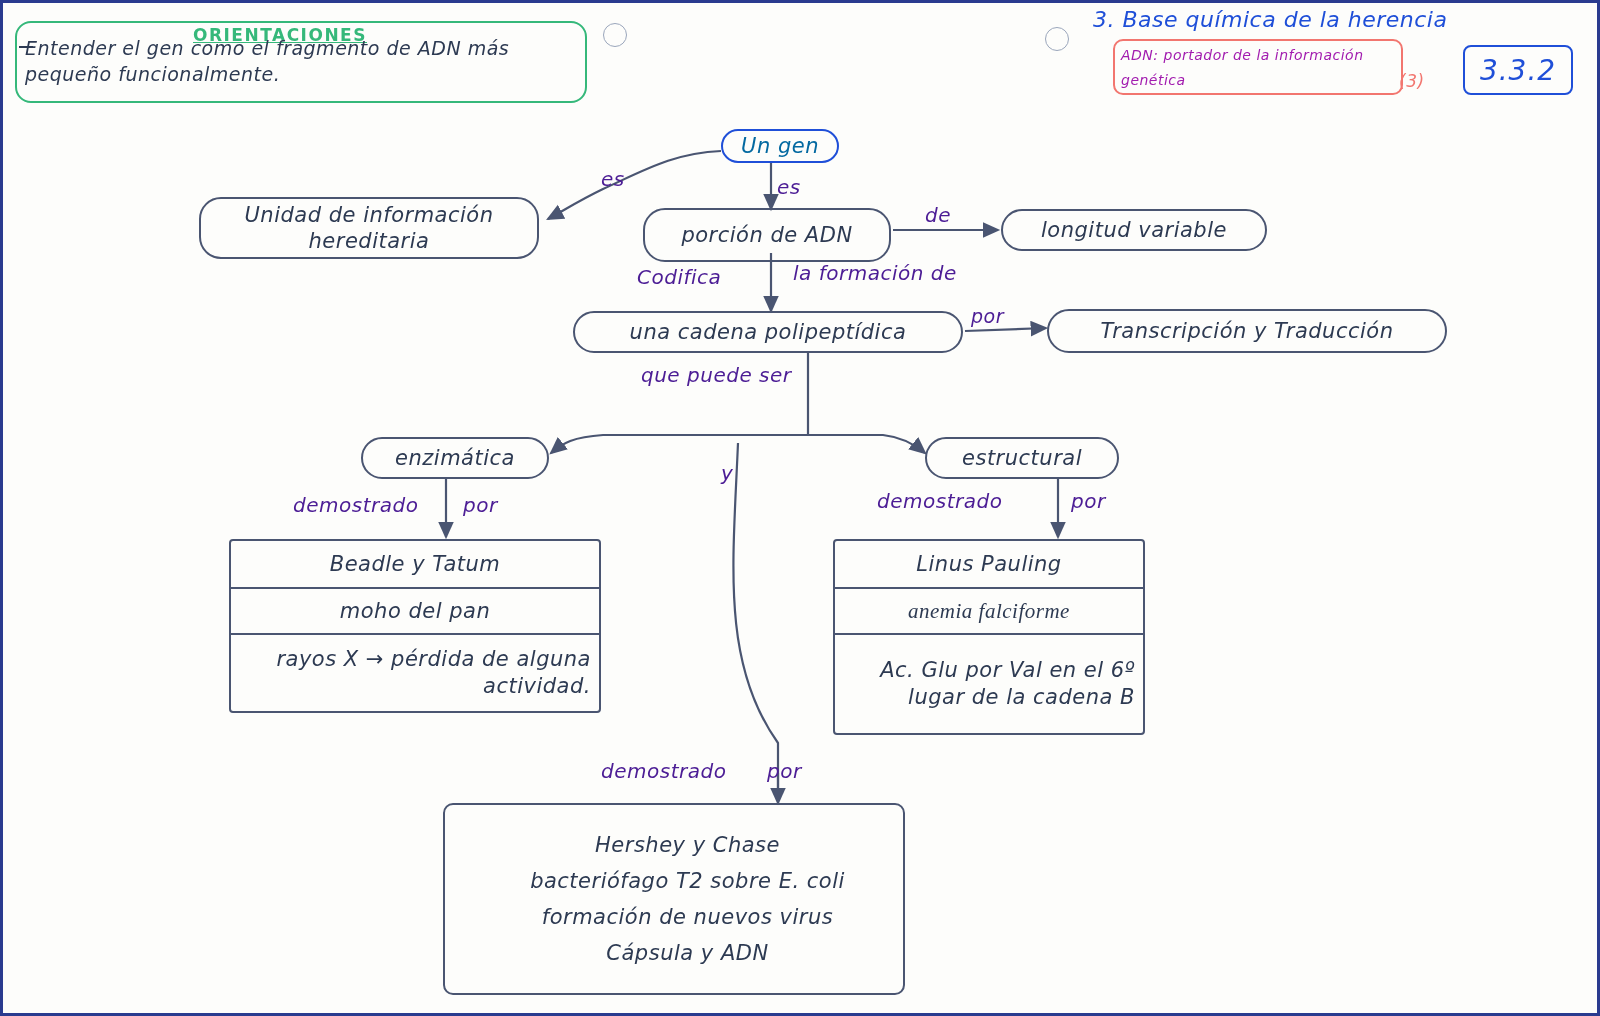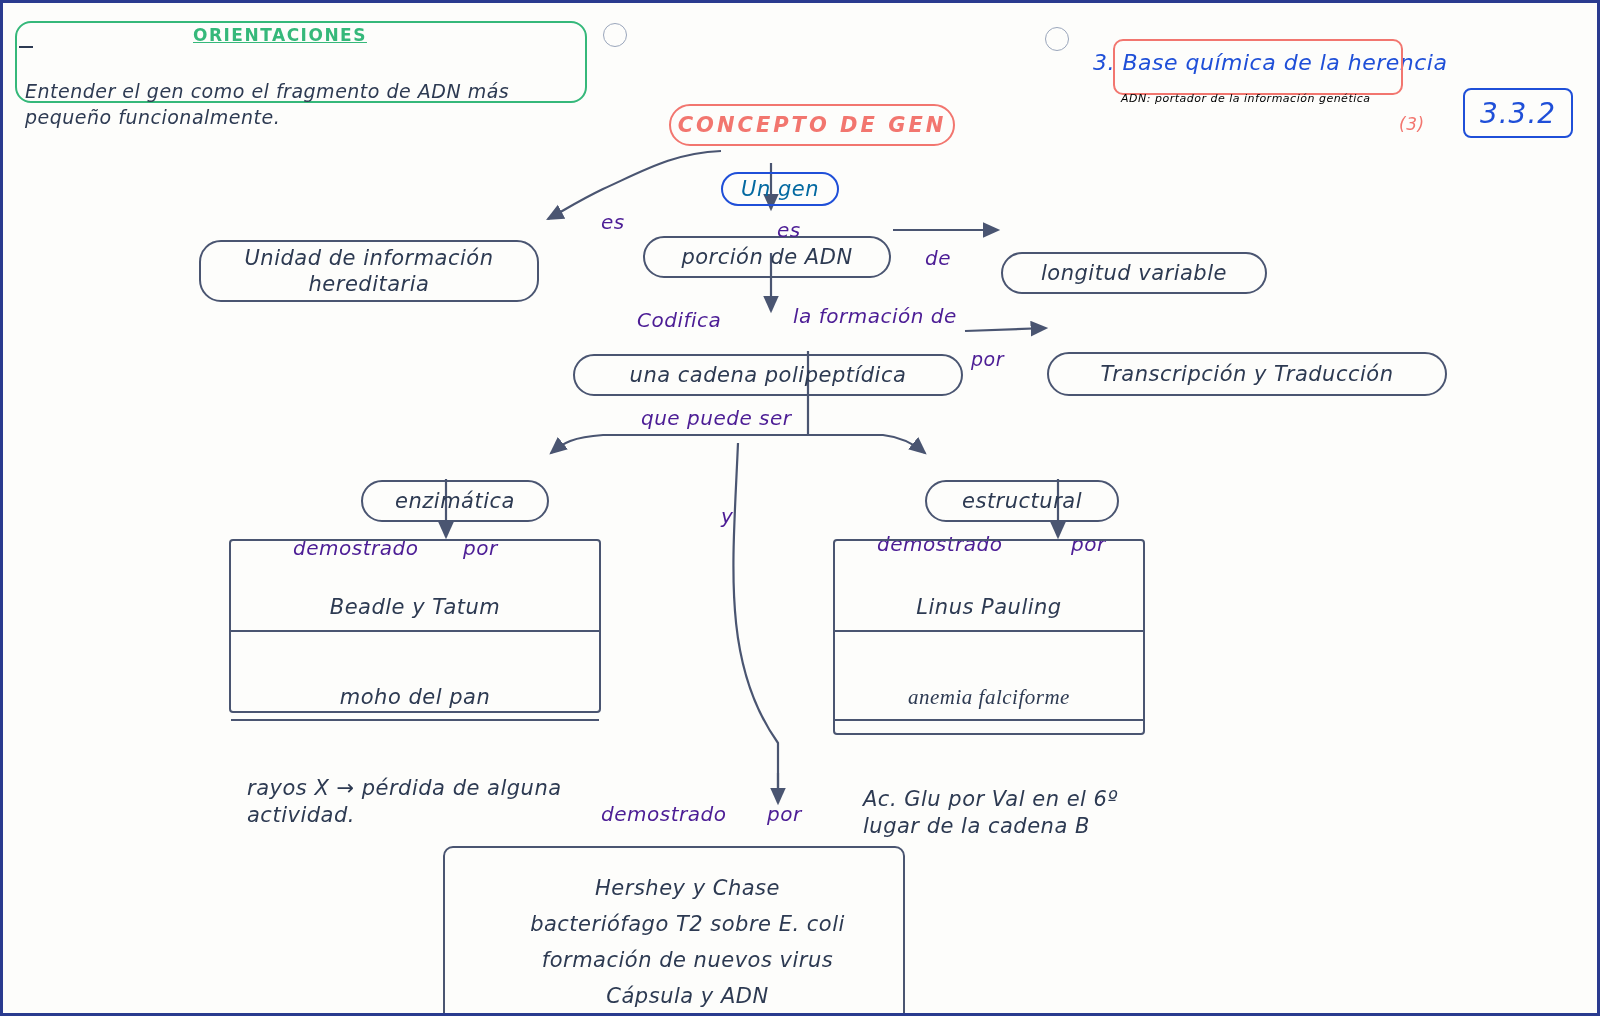--- a/index.html
+++ b/index.html
@@ -14,21 +14,20 @@
     background: #fdfdfb;
     border: 3px solid #2a3b8f;
     box-sizing: border-box;
     overflow: hidden;
     font-family: "DejaVu Sans", sans-serif;
   }
   .hand {
     font-family: "DejaVu Sans", sans-serif;
     font-style: italic;
     letter-spacing: 0.5px;
-    margin-top: 43px;
   }
   
   #orientaciones {
     position: absolute;
     left: 12px;
     top: 18px;
     width: 572px;
     height: 82px;
     border: 2.5px solid #35b87a;
     border-radius: 16px;
@@ -107,22 +106,22 @@
     height: 56px;
     border: 2.5px solid #f2766f;
     border-radius: 10px;
     box-sizing: border-box;
   }
   #subtitle-text {
     position: absolute;
     left: 1118px;
     top: 40px;
     width: 280px;
-    color: #000000;
-    font-size: 11px;
+    color: #a21caf;
+    font-size: 14px;
     line-height: 25px;
   }
   #subtitle-count {
     position: absolute;
     left: 1396px;
     top: 68px;
     color: #f2766f;
     font-size: 17px;
   }
   #section-number {
@@ -178,21 +177,21 @@
     font-size: 21px;
     line-height: 27px;
     padding: 4px 8px;
     box-sizing: border-box;
   }
   .tbox .row:last-child {
     border-bottom: none;
   }
   .tbox .row.left {
     justify-content: flex-start;
-    text-align: left;
+    text-align: right;
   }
   
   .elabel {
     position: absolute;
     color: #4c1d95;
     font-size: 20px;
     font-style: italic;
     white-space: nowrap;
   }
   .elabel.small {
@@ -214,21 +213,20 @@
 
   <div class="hole" style="left:600px; top:20px;"></div>
   <div class="hole" style="left:1042px; top:24px;"></div>
 
   <div id="orientaciones">
     <div id="orientaciones-title">ORIENTACIONES</div>
   </div>
   <div class="dash-bullet"></div>
   <div id="orientaciones-text" class="hand">Entender el gen como el fragmento de ADN más pequeño funcionalmente.</div>
 
-  <div id="concepto-gen" class="hand">CONCEPTO DE GEN</div>
 
   <div id="unit-title" class="hand">3. Base química de la herencia</div>
   <div id="subtitle-box"></div>
   <div id="subtitle-text" class="hand">ADN: portador de la información genética</div>
   <div id="subtitle-count" class="hand">(3)</div>
   <div id="section-number" class="hand">3.3.2</div>
 
   <svg class="edges" viewBox="0 0 1600 1016">
     <defs>
       <marker id="ah" markerWidth="10" markerHeight="10" refX="7" refY="3.6" orient="auto">
@@ -257,21 +255,21 @@
 
       <path d="M735,440 C730,560 718,660 775,740 L775,798" marker-end="none"></path>
       <path d="M775,770 L775,800"></path>
     </g>
   </svg>
 
   <div class="node blue hand" style="left:718px; top:126px; width:118px; height:34px;">Un gen</div>
 
   <div class="node hand" style="left:196px; top:194px; width:340px; height:62px;">Unidad de información hereditaria</div>
 
-  <div class="node hand" style="left:640px; top:190px; width:248px; height:42px;">porción de ADN</div>
+  <div class="node hand" style="left:640px; top:205px; width:248px; height:54px;">porción de ADN</div>
 
   <div class="node hand" style="left:998px; top:206px; width:266px; height:42px;">longitud variable</div>
 
   <div class="node hand" style="left:570px; top:308px; width:390px; height:42px;">una cadena polipeptídica</div>
 
   <div class="node hand" style="left:1044px; top:306px; width:400px; height:44px;">Transcripción y Traducción</div>
 
   <div class="node hand" style="left:358px; top:434px; width:188px; height:42px;">enzimática</div>
 
   <div class="node hand" style="left:922px; top:434px; width:194px; height:42px;">estructural</div>

